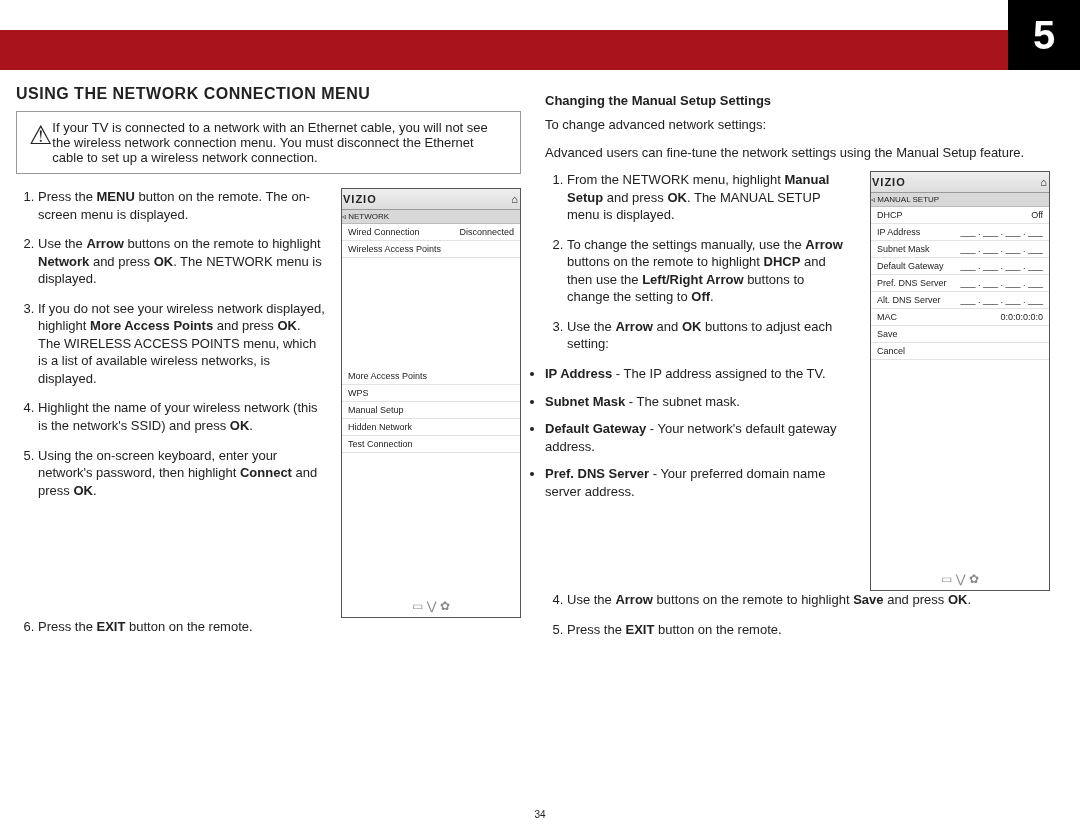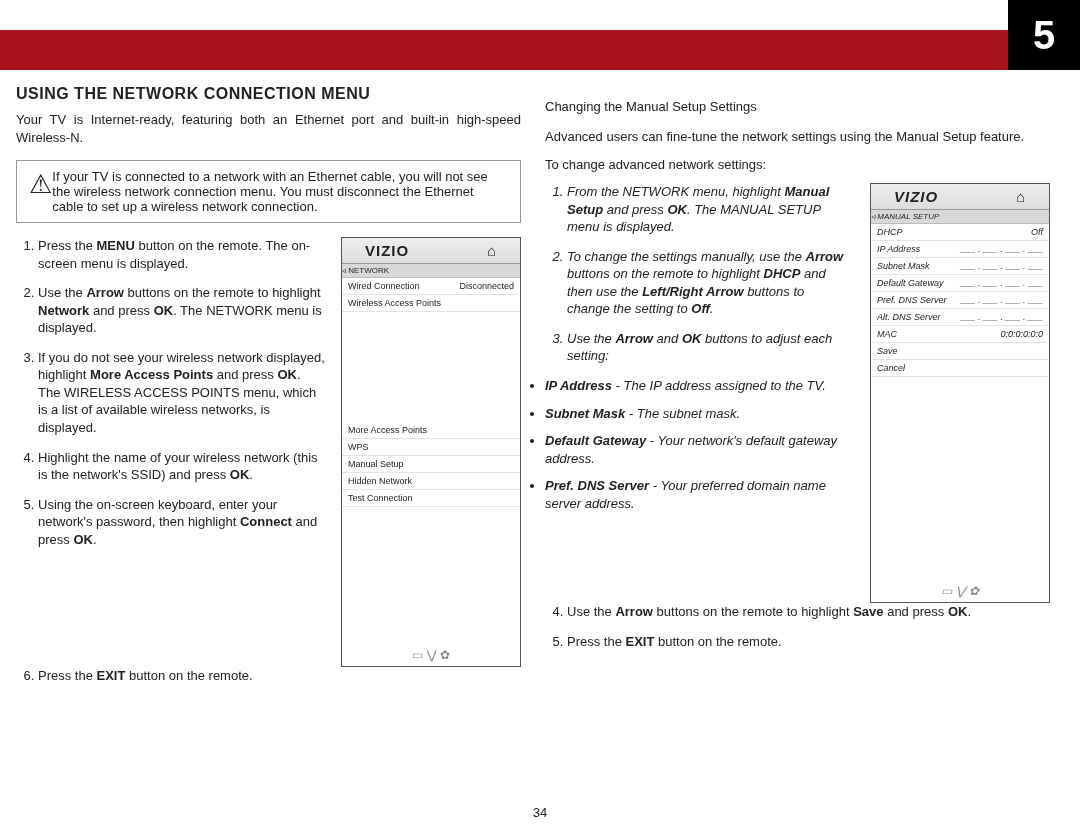--- a/index.html
+++ b/index.html
@@ -3,48 +3,47 @@
 <meta charset="utf-8">
 <style>
   * { box-sizing: border-box; margin: 0; padding: 0; }
   body { font-family: Arial, Helvetica, sans-serif; font-size: 13px; color: #222; background: #fff; width: 1080px; height: 834px; position: relative; }
   .header-bar { position: absolute; top: 30px; left: 0; right: 0; height: 40px; background: #a8131c; }
   .page-num-badge { position: absolute; top: 0; right: 0; width: 72px; height: 70px; background: #000; color: #fff; font-size: 40px; font-weight: bold; display: flex; align-items: center; justify-content: center; }
   .content { position: absolute; top: 85px; left: 16px; right: 30px; display: flex; gap: 24px; }
   .col { flex: 1; }
   h2 { font-size: 16px; font-weight: 800; letter-spacing: .5px; margin-bottom: 8px; }
   .intro { text-align: justify; margin-bottom: 14px; line-height: 1.35; }
-  .sub { font-weight: normal; font-size: 13px; margin: 14px 0; }
+  .sub { font-weight: bold; font-size: 13px; margin: 8px 0; }
   .para { text-align: justify; margin-bottom: 10px; line-height: 1.35; }
   .callout { border: 1px solid #999; display: flex; padding: 8px 12px; margin: 8px 0 14px; }
   .callout-icon { font-size: 26px; width: 30px; }
   ol { margin-left: 22px; }
   ol li { margin-bottom: 12px; line-height: 1.35; }
   ul { list-style: disc; }
   ul li { margin-bottom: 10px; line-height: 1.35; }
   .col-left-split { display: flex; gap: 16px; }
   .vizio-box { border: 1px solid #555; width: 180px; height: 430px; font-size: 9px; position: relative; background: #fff; }
-  .vizio-head { background: linear-gradient(#eee,#ddd); border-bottom:1px solid #999; padding: 4px 23px; font-size: 15px; display:flex; justify-content:space-between; align-items:center; letter-spacing:1px; font-weight:bold; font-family: Arial; }
+  .vizio-head { background: linear-gradient(#eee,#ddd); border-bottom:1px solid #999; padding: 4px 1px; font-size: 11px; display:flex; justify-content:space-between; align-items:center; letter-spacing:1px; font-weight:bold; font-family: Arial; }
   .vizio-crumb { background: #d8d8d8; border-bottom:1px solid #bbb; padding: 2px 0; font-size:8px; }
   .vizio-row { padding: 3px 6px; border-bottom:1px solid #e3e3e3; display:flex; justify-content:space-between; }
   .vizio-gap { height: 110px; }
   .vizio-footer { position:absolute; bottom:4px; left:0; right:0; text-align:center; color:#888; font-size:12px; }
-  .page-footer-num { position:absolute; bottom:14px; left:50%; transform:translateX(-50%); font-size:13px; }
+  .page-footer-num { position:absolute; bottom:14px; left:50%; transform:translateX(-50%); font-size:10px; }
 </style>
 </head>
 <body>
 
 <div class="header-bar"></div>
 <div class="page-num-badge">5</div>
 
 <div class="content">
 
   <div class="col">
     <h2>USING THE NETWORK CONNECTION MENU</h2>
-    <p class="intro">Your TV is Internet-ready, featuring both an Ethernet port and built-in high-speed Wireless-N.</p>
 
 
     <div class="callout">
       <div class="callout-icon">⚠</div>
       <div>If your TV is connected to a network with an Ethernet cable, you will not see the wireless network connection menu. You must disconnect the Ethernet cable to set up a wireless network connection.</div>
     </div>
 
     <div class="col-left-split">
       <ol style="flex:1">
         <li>Press the <b>MENU</b> button on the remote. The on-screen menu is displayed.</li>
@@ -85,24 +84,24 @@
         <div class="vizio-footer">▭  ⋁  ✿</div>
       </div>
     </div>
     <ol start="6">
       <li>Press the <b>EXIT</b> button on the remote.</li>
     </ol>
   </div>
 
   <div class="col">
     <div class="sub">Changing the Manual Setup Settings</div>
+    <p class="para">To change advanced network settings:</p>
     <p class="para">Advanced users can fine-tune the network settings using the Manual Setup feature.</p>
-    <p class="para">To change advanced network settings:</p>
 
-    <div style="display:flex; gap:26px;font-style:italic;">
+    <div style="display:flex; gap:26px;">
       <div style="flex:1">
         <ol>
           <li>From the NETWORK menu, highlight <b>Manual Setup</b> and press <b>OK</b>. The MANUAL SETUP menu is displayed.</li>
           <li>To change the settings manually, use the <b>Arrow</b> buttons on the remote to highlight <b>DHCP</b> and then use the <b>Left/Right Arrow</b> buttons to change the setting to <b>Off</b>.</li>
           <li>Use the <b>Arrow</b> and <b>OK</b> buttons to adjust each setting:</li>
         </ol>
         <ul>
           <li><b>IP Address</b> - The IP address assigned to the TV.</li>
           <li><b>Subnet Mask</b> - The subnet mask.</li>
           <li><b>Default Gateway</b> - Your network's default gateway address.</li>

